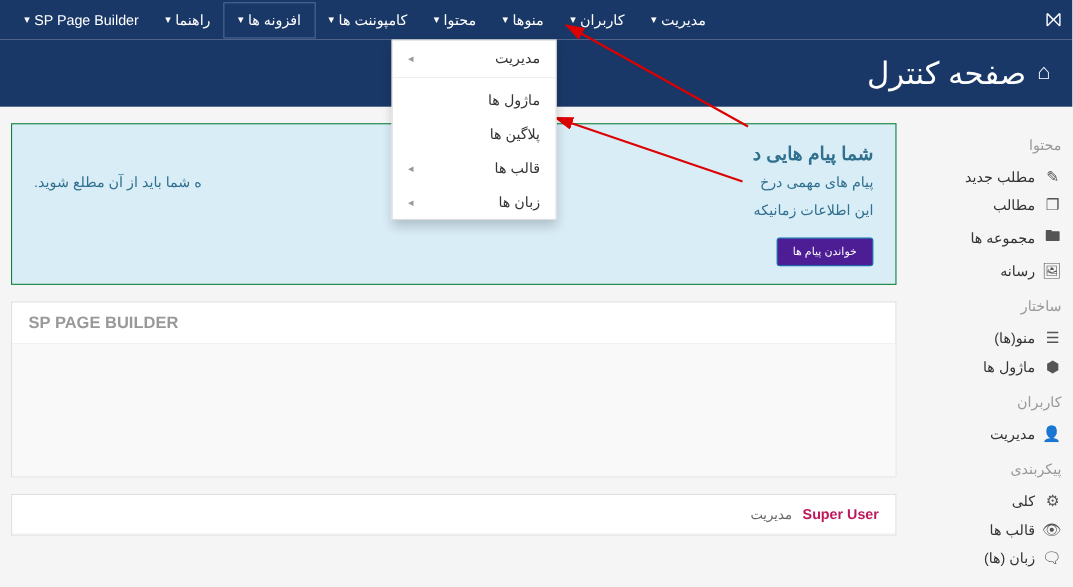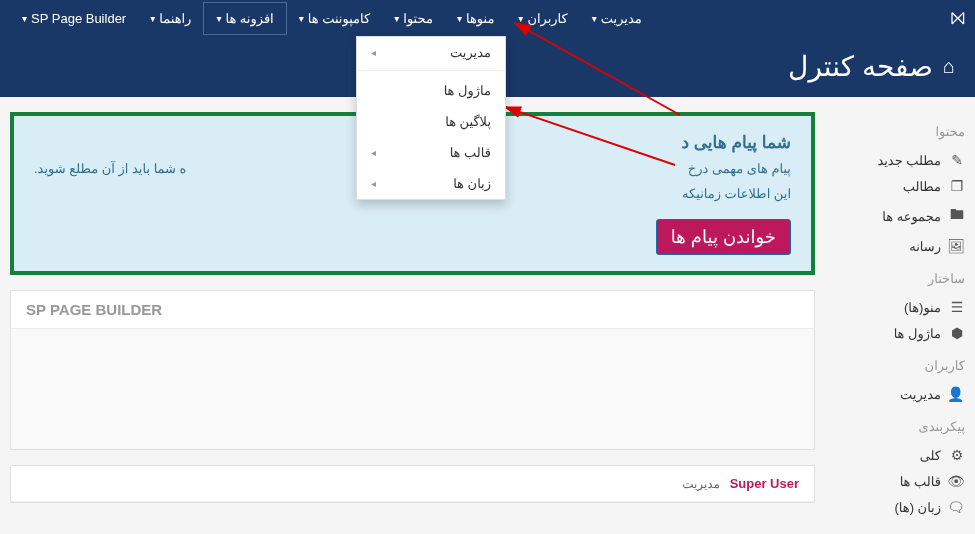--- a/index.html
+++ b/index.html
@@ -16,24 +16,24 @@
 .dropdown-arrow { font-size: 10px; color: #999; }
 .header-bar { background: #1a3867; color: #fff; padding: 14px 20px; display: flex; align-items: center; gap: 10px; }
 .header-bar h1 { font-size: 28px; font-weight: normal; }
 .home-icon { font-size: 20px; }
 .container { display: flex; direction: rtl; }
 .sidebar { width: 140px; padding: 15px 10px 15px 0; }
 .sidebar-heading { color: #999; font-size: 13px; margin: 12px 0 8px; font-weight: normal; }
 .sidebar-item { display: flex; align-items: center; gap: 8px; padding: 5px 0; cursor: pointer; color: #333; }
 .sidebar-icon { width: 16px; text-align: center; color: #555; font-size: 14px; }
 .main { flex: 1; padding: 15px 20px 15px 10px; }
-.message-box { background: #d9edf7; border: 4px solid #15803d; padding: 16px 20px; color: #31708f; position: relative; margin-bottom: 15px; }
+.message-box { background: #d9edf7; border: 1px solid #15803d; padding: 16px 20px; color: #31708f; position: relative; margin-bottom: 15px; }
 .message-box h3 { color: #31708f; font-size: 17px; font-weight: bold; margin-bottom: 6px; }
 .message-box p { margin: 4px 0; font-size: 13px; line-height: 1.6; }
-.btn-primary { background: #be185d; color: #fff; border: 1px solid #1b6aab; padding: 6px 14px; border-radius: 3px; cursor: pointer; font-family: inherit; font-size: 18px; margin-top: 10px; }
+.btn-primary { background: #4c1d95; color: #fff; border: 1px solid #1b6aab; padding: 6px 14px; border-radius: 3px; cursor: pointer; font-family: inherit; font-size: 10px; margin-top: 10px; }
 .panel { background: #fff; border: 1px solid #e0e0e0; margin-bottom: 15px; }
 .panel-heading { padding: 10px 15px; color: #999; font-size: 15px; font-weight: bold; border-bottom: 1px solid #eee; }
 .panel-heading.en { direction: ltr; text-align: left; }
 .panel-body-tall { min-height: 120px; background: #f9f9f9; }
 .user-row { padding: 10px 15px; border-bottom: 1px solid #eee; }
 .user-row a { color: #be185d; text-decoration: none; font-weight: bold; }
 .user-row span { color: #666; margin-right: 6px; font-size: 12px; }
 .arrow-svg { position: absolute; top: 15px; left: 420px; z-index: 500; pointer-events: none; }
 </style>
 </head>

